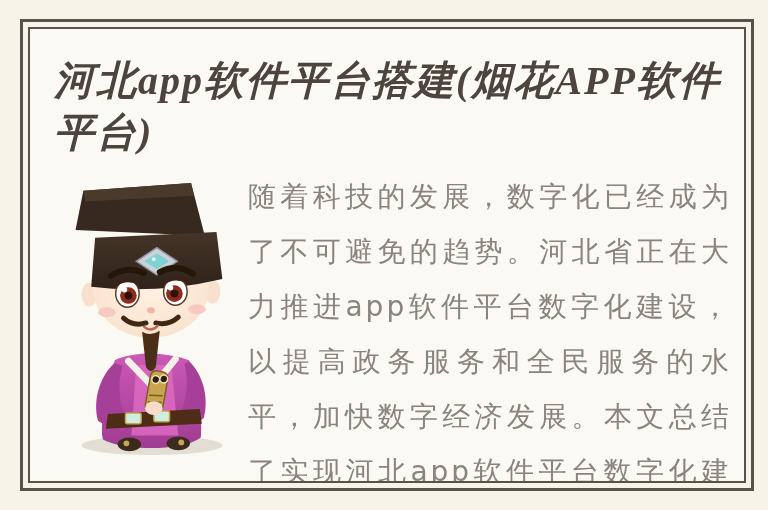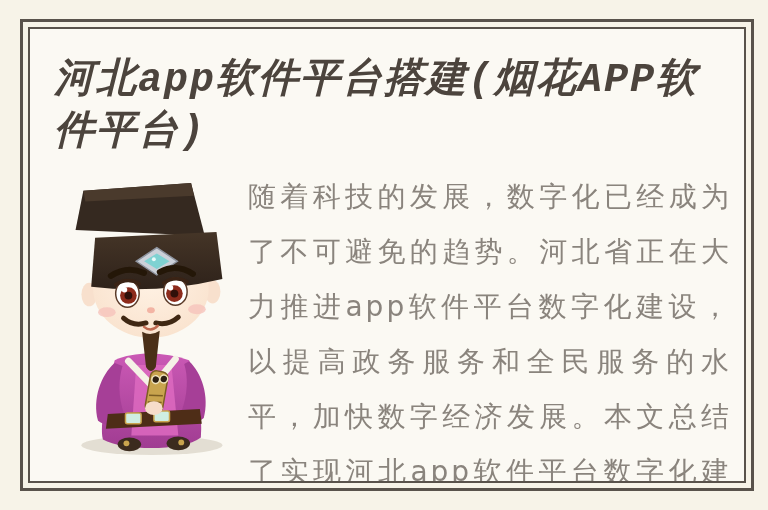--- a/index.html
+++ b/index.html
@@ -17,21 +17,21 @@
   }
   .inner-frame {
     position: absolute;
     left: 5px; top: 5px; right: 5px; bottom: 5px;
     border: 2px solid #59524b;
     background: #fbf9f3;
     overflow: hidden;
     padding: 24px 12px 0 24px;
   }
   .article-title {
-    font-family: Liberation Mono, monospace;
+    font-family: Liberation Serif, serif;
     font-style: italic;
     font-weight: bold;
     font-size: 40px;
     line-height: 52px;
     letter-spacing: 2px;
     color: #4c443d;
     margin: 2px 0 10px 0;
   }
   .article-body { overflow: hidden; }
   .mascot {

